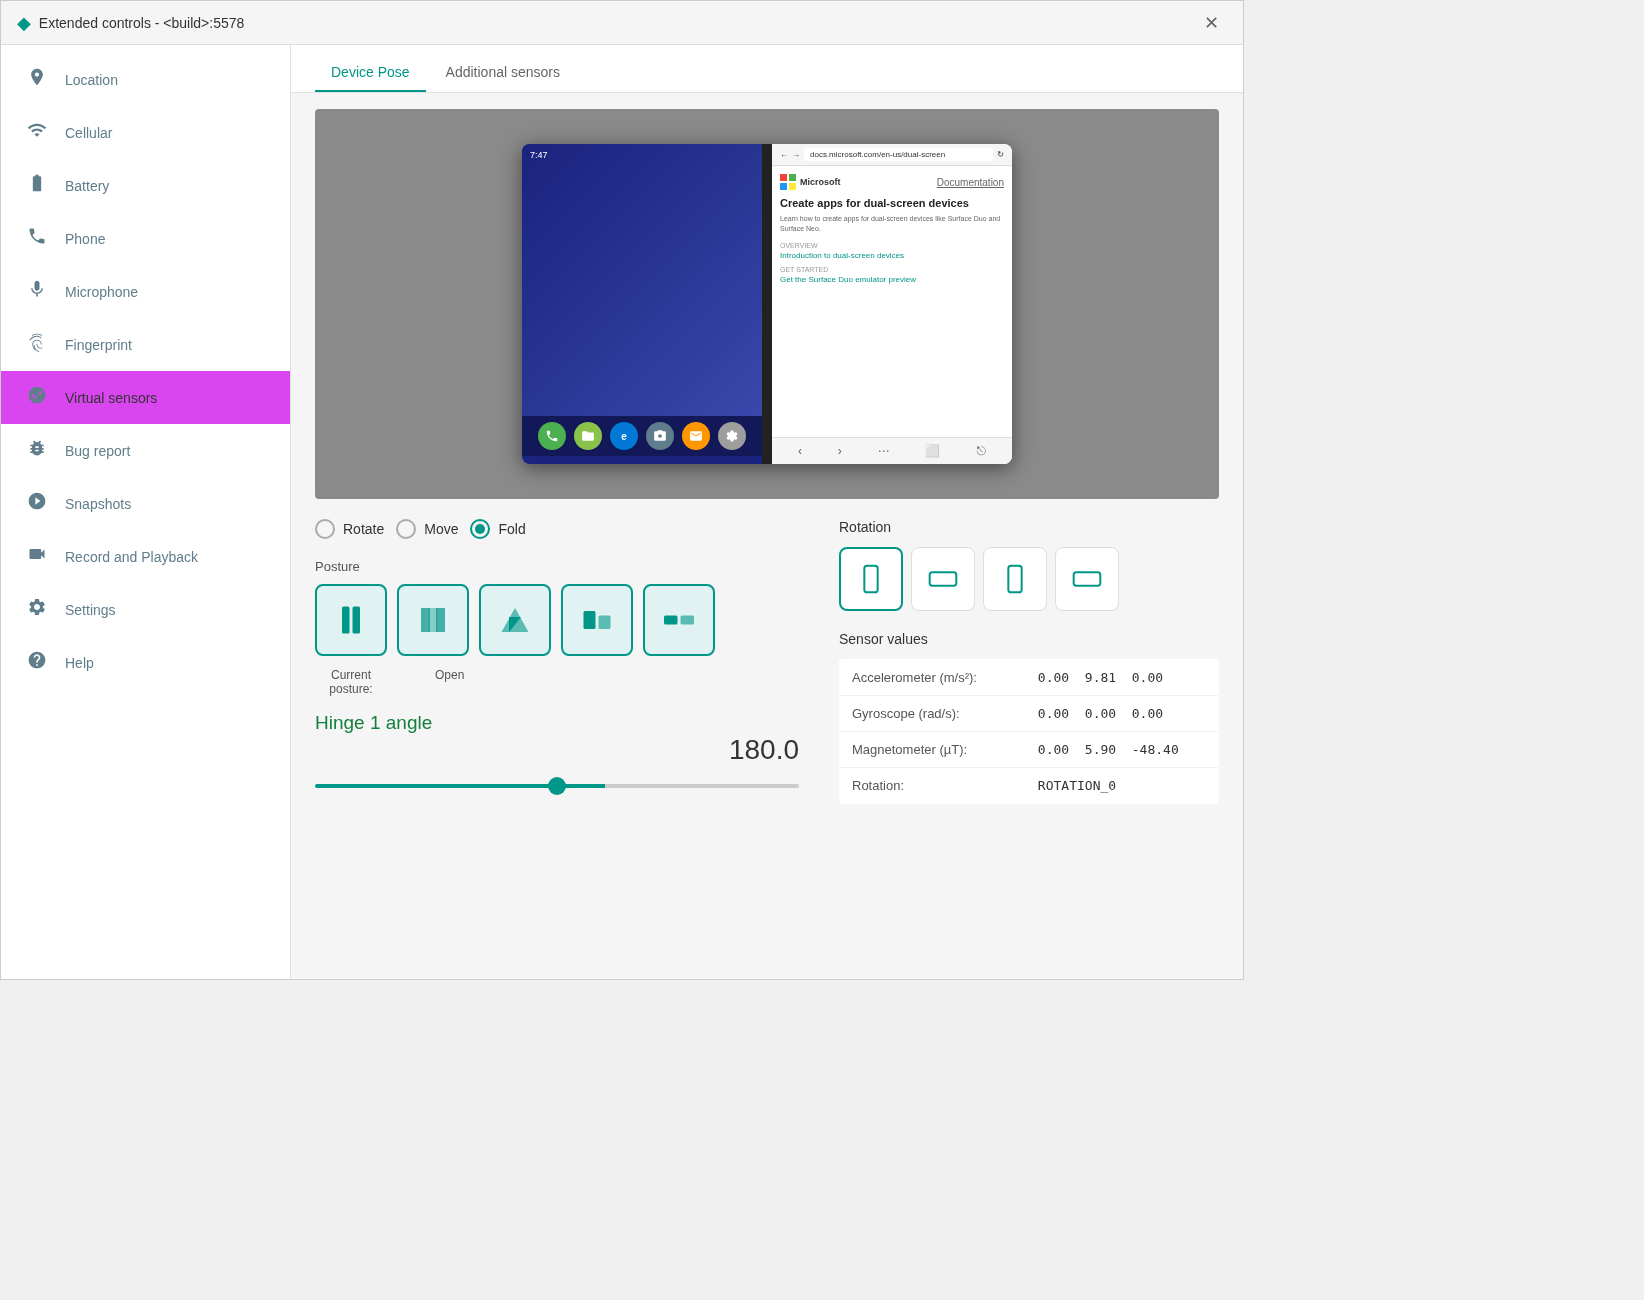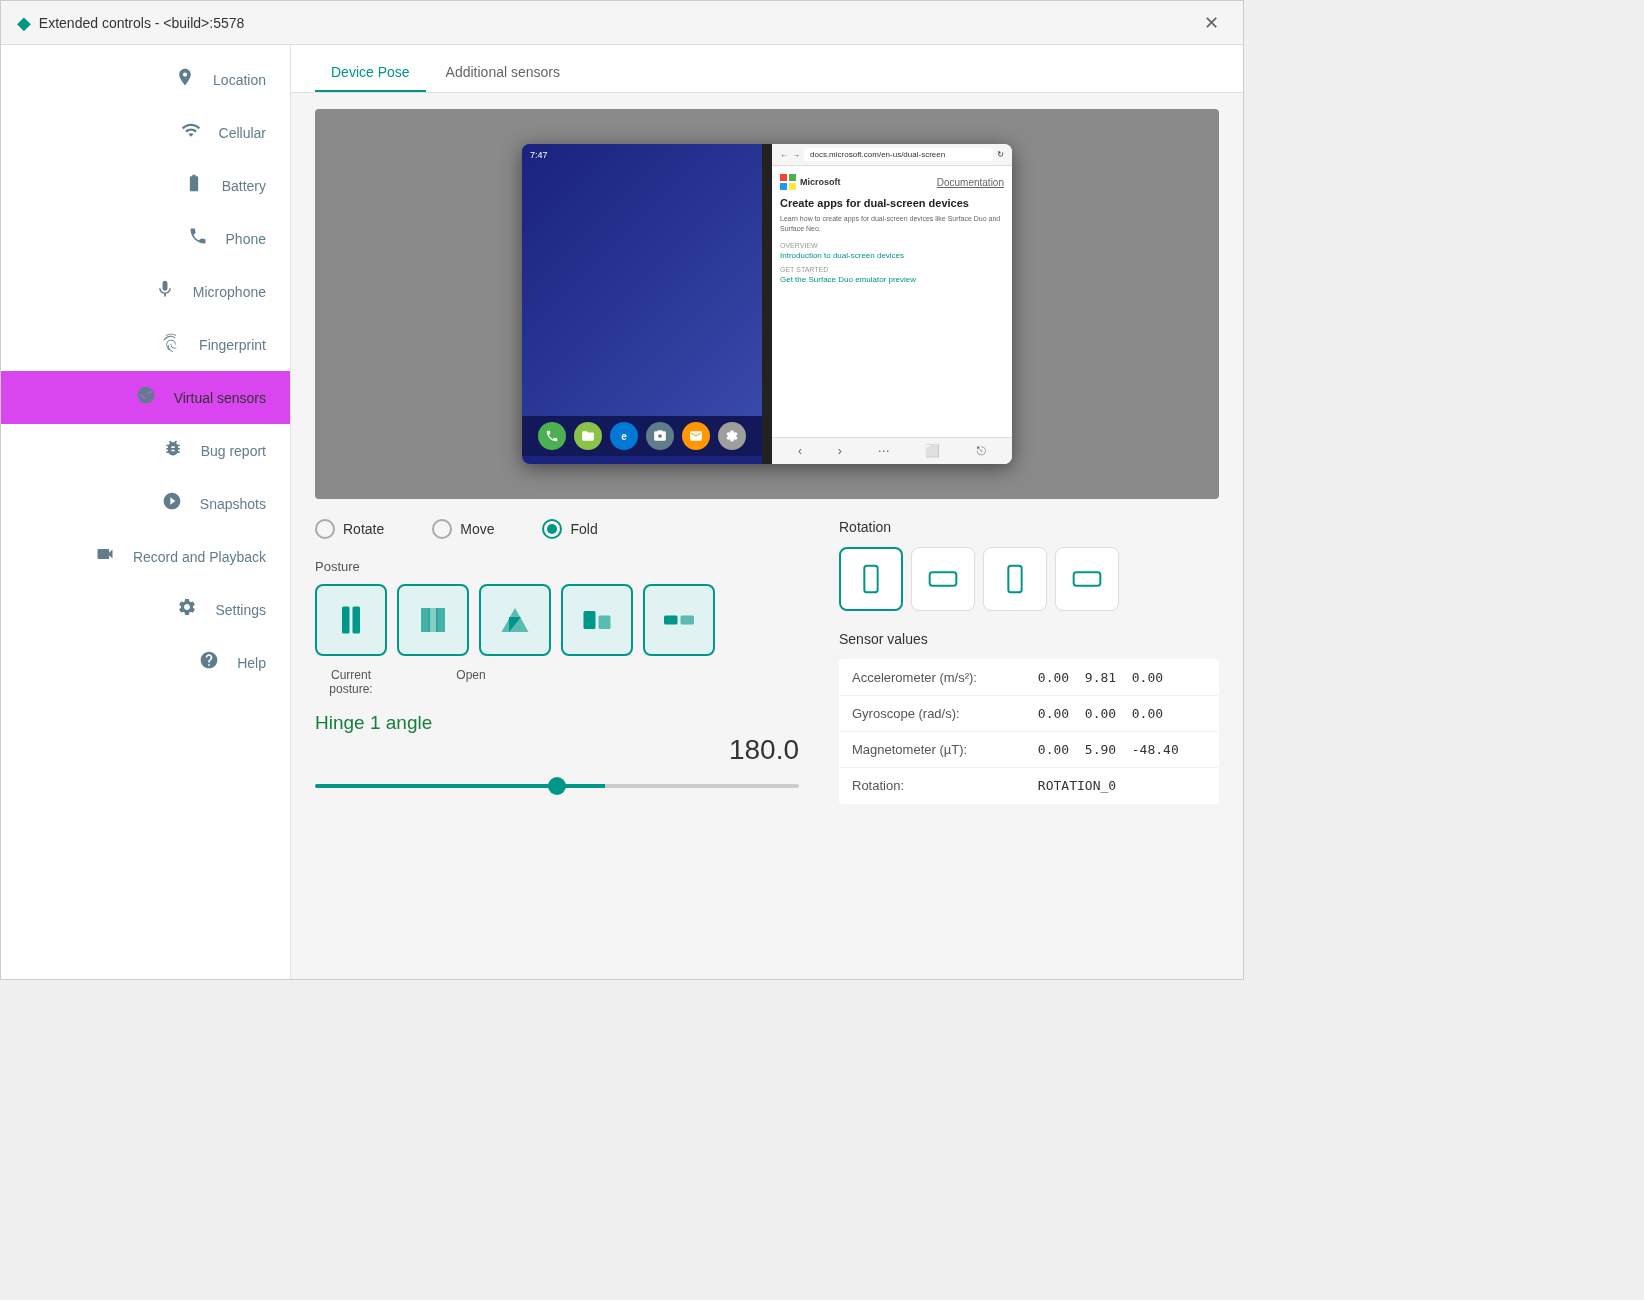--- a/index.html
+++ b/index.html
@@ -32,21 +32,20 @@
       flex-shrink: 0;
     }
     .sidebar-item { 
       display: flex; 
       align-items: center; 
       gap: 16px; 
       padding: 14px 24px; 
       cursor: pointer; 
       color: #607d8b;
       font-size: 14px;
-      justify-content: flex-end;
     }
     .sidebar-item.active { background: #d946ef; color: #333; }
     .sidebar-item .item-icon { font-size: 20px; color: #607d8b; min-width: 24px; text-align: center; }
     .sidebar-item.active .item-icon { color: #607d8b; }
     
     
     .right-panel { flex: 1; display: flex; flex-direction: column; background: #f5f5f5; overflow-y: auto; }
     
     
     .tabs { 
@@ -185,21 +184,21 @@
     .controls-area { 
       padding: 20px 24px;
       display: flex;
       gap: 40px;
     }
     
     .left-controls { flex: 1; }
     .right-controls { width: 380px; }
     
     
-    .radio-group { display: flex; gap: 48px; margin-bottom: 20px; align-items: flex-end; }
+    .radio-group { display: flex; gap: 12px; margin-bottom: 20px; align-items: flex-end; }
     .radio-item { display: flex; align-items: center; gap: 8px; cursor: pointer; font-size: 14px; color: #333; }
     .radio-circle { 
       width: 20px; height: 20px; 
       border-radius: 50%; 
       border: 2px solid #aaa; 
       display: flex; align-items: center; justify-content: center;
     }
     .radio-circle.selected { border-color: #009688; }
     .radio-circle.selected::after { 
       content: ''; width: 10px; height: 10px; 
@@ -532,21 +531,21 @@
                 <svg width="36" height="36" viewBox="0 0 24 24" fill="#009688">
                     <rect x="2" y="9" width="9" height="6" rx="1"></rect>
                     <rect x="13" y="9" width="9" height="6" rx="1" opacity="0.6"></rect>
                   </svg>
               </div>
             </div>
           </div>
 
           <div style="display:flex;gap:48px;margin-top:4px;">
             <div style="font-size:12px;color:#555;width:72px;text-align:center;">Current posture:</div>
-            <div style="font-size:12px;color:#555;width:72px;text-align:center;">Open</div>
+            <div style="font-size:12px;color:#555;width:72px;text-align:left;">Open</div>
           </div>
 
           <div style="margin-top:16px;">
             <div class="hinge-label">Hinge 1 angle</div>
             <div class="hinge-value">180.0</div>
             <input type="range" min="0" max="360" value="180" class="hinge-slider" style="">
           </div>
         </div>
 
         <div class="right-controls">

